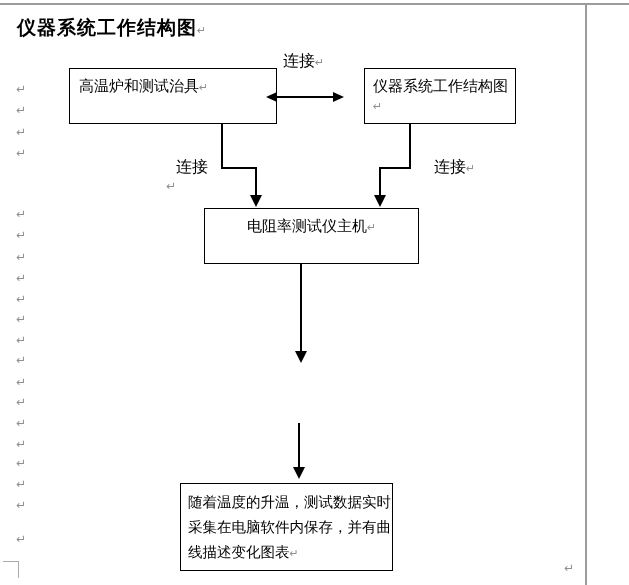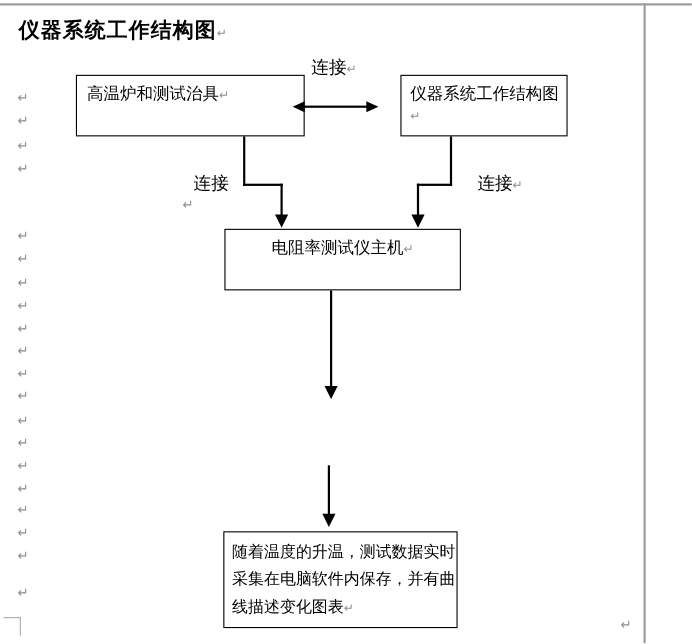--- a/index.html
+++ b/index.html
@@ -121,17 +121,17 @@
     <span>电阻率测试仪主机</span><span class="pilcrow">↵</span>
   </div>
 
   <div class="vline" style="left:300px;top:264px;height:89px;"></div>
   <div class="head-down" style="left:295px;top:351px;"></div>
 
 
   <div class="vline" style="left:298px;top:423px;height:46px;"></div>
   <div class="head-down" style="left:293px;top:467px;"></div>
 
-  <div class="fbox multi" style="left:203px;top:483px;width:213px;height:88px;padding-top:6px;">
+  <div class="fbox multi" style="left:180px;top:483px;width:213px;height:88px;padding-top:6px;">
     <span>随着温度的升温，测试数据实时采集在电脑软件内保存，并有曲线描述变化图表</span><span class="pilcrow">↵</span>
   </div>
 
 </div>
 
 </body></html>

